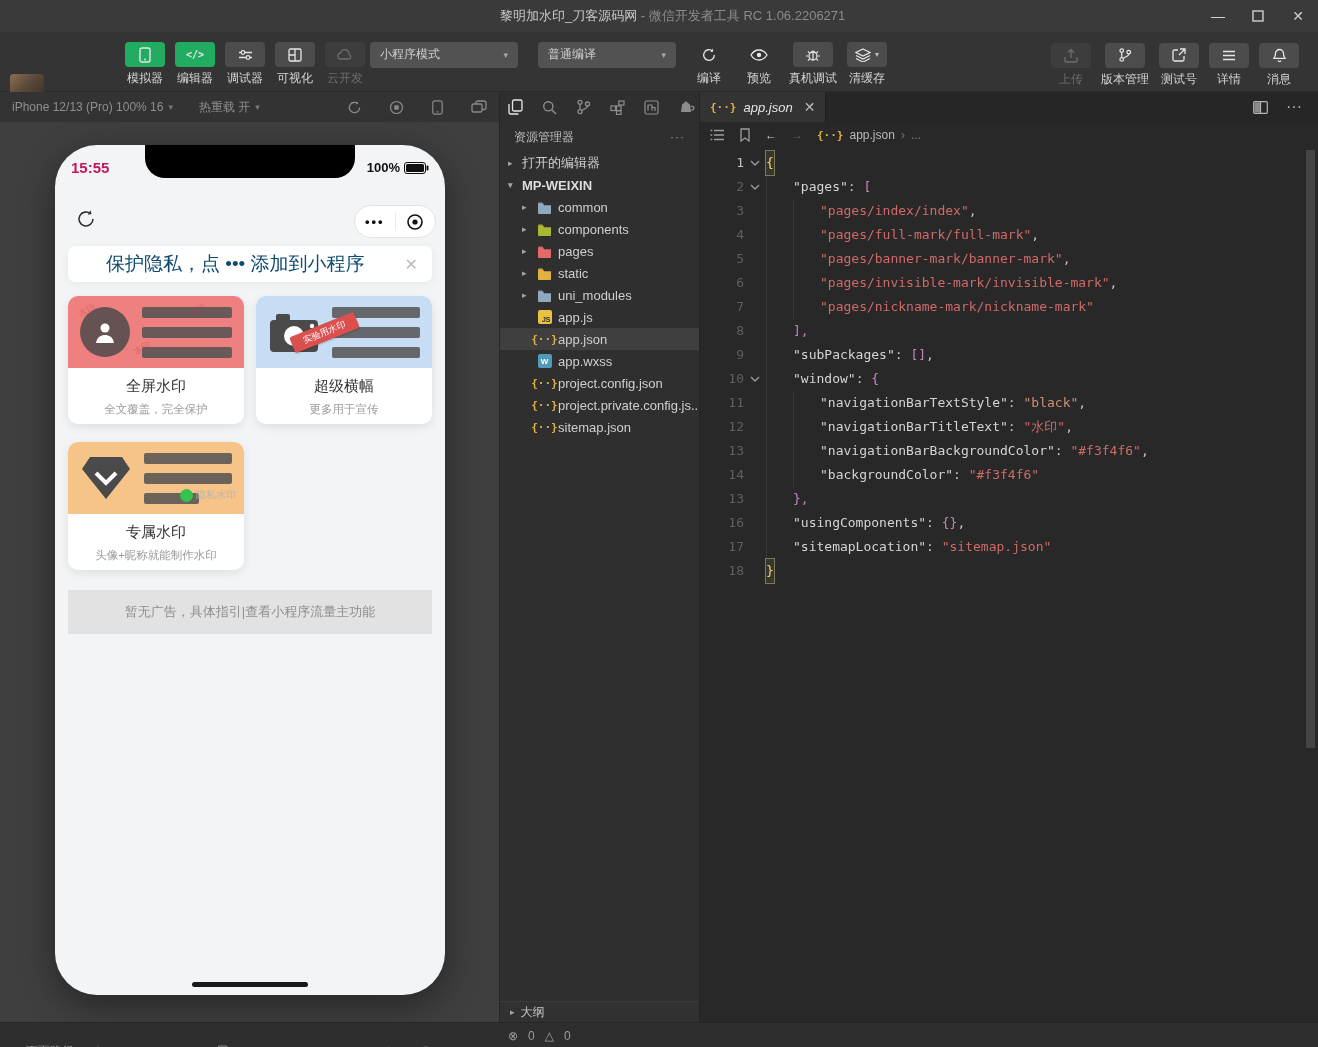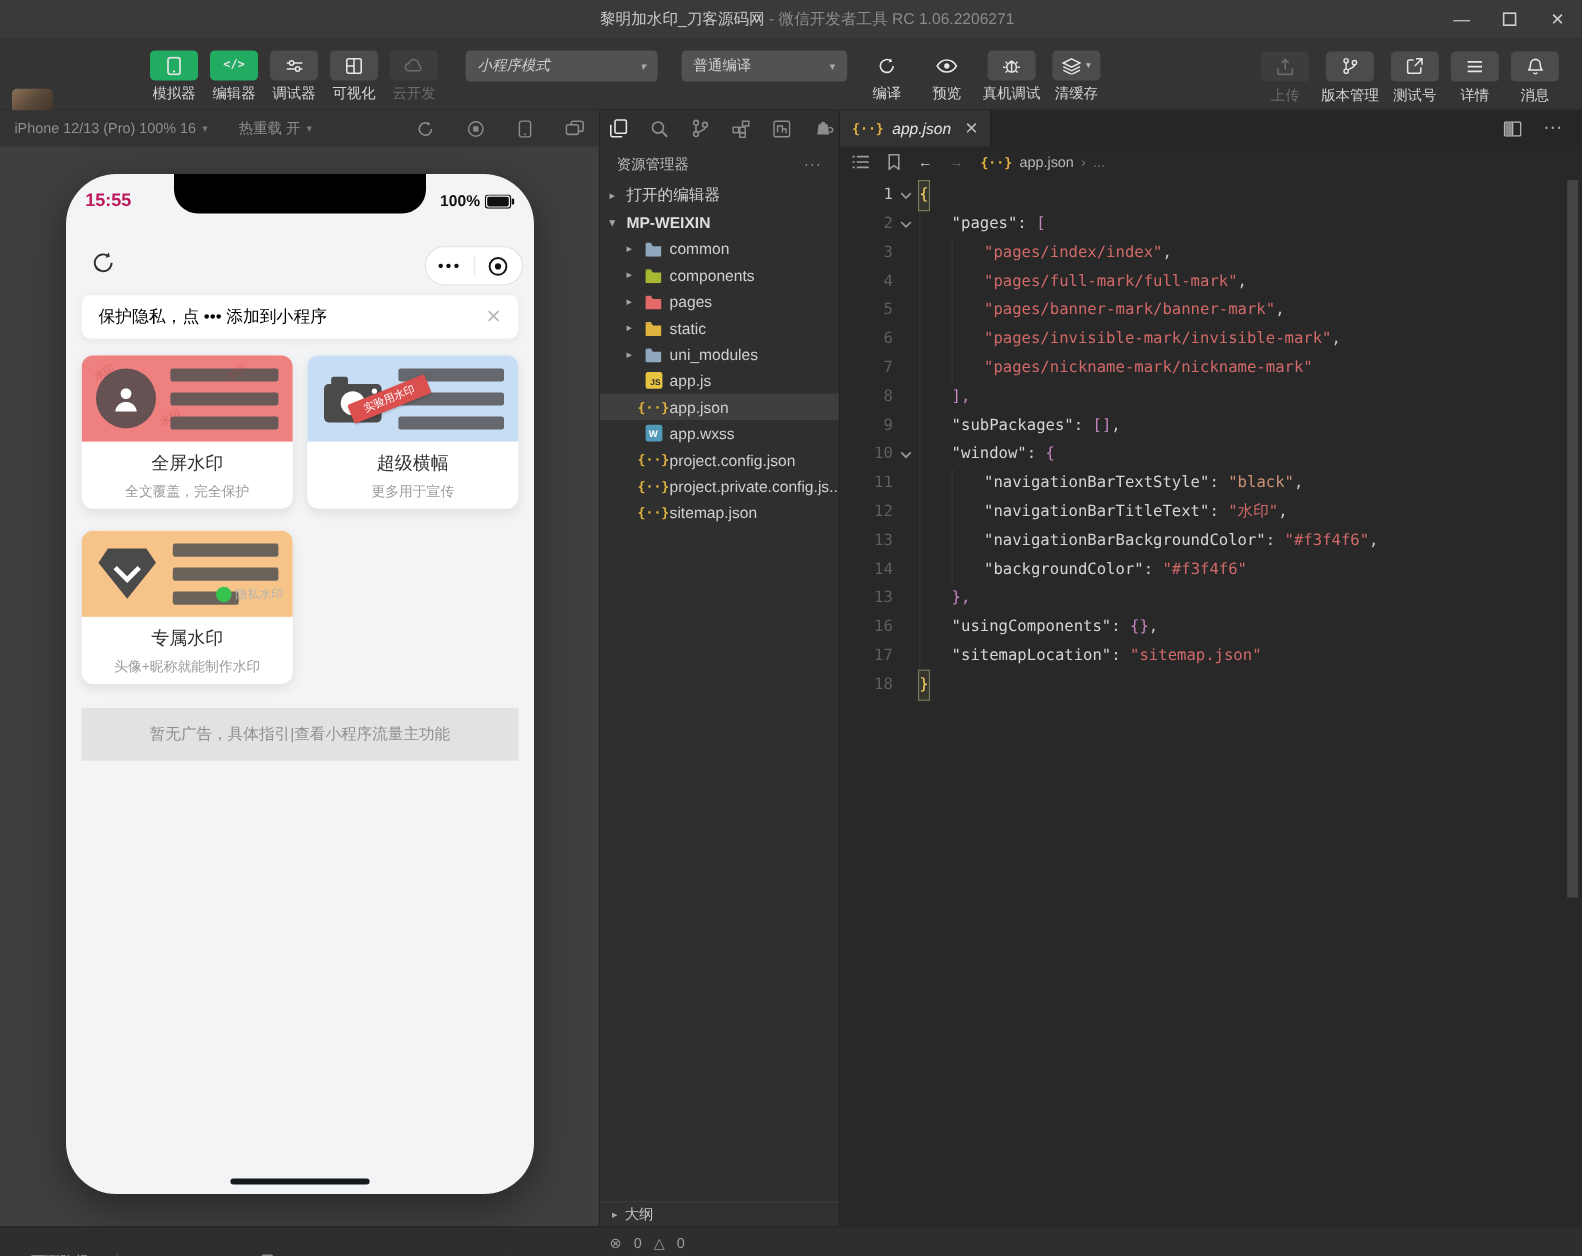--- a/index.html
+++ b/index.html
@@ -47,21 +47,21 @@
   .ph-batt { display:flex; align-items:center; gap:4px; font-size:13px; font-weight:bold; color:#111; }
   .ph-nav { position:absolute; top:58px; left:0; right:0; height:36px; }
   .ph-refresh { position:absolute; left:20px; top:5px; }
   .capsule { position:absolute; right:9px; top:2px; width:82px; height:33px; border:1px solid #e3e3e3; border-radius:17px;
     background:#fff; display:flex; align-items:center; }
   .capsule .dots { flex:1; text-align:center; font-size:13px; letter-spacing:2px; color:#111; font-weight:bold; line-height:30px; }
   .capsule .divider { width:1px; height:18px; background:#ebebeb; }
   .capsule .target { flex:1; display:flex; justify-content:center; }
   .privacy { position:absolute; top:101px; left:13px; right:13px; height:36px; background:#fff; border-radius:7px;
     box-shadow:0 2px 8px rgba(0,0,0,0.06); display:flex; align-items:center; padding:0 14px; }
-  .privacy .txt { font-size:14px; color:#000000; flex:1; }
+  .privacy .txt { font-size:19px; color:#0c4a6e; flex:1;margin-left:24px; }
   .privacy .x { color:#b9b9b9; font-size:16px; }
 
   .cards { position:absolute; top:151px; left:13px; right:13px; display:grid; grid-template-columns:1fr 1fr; gap:18px 12px; }
   .card { background:#fff; border-radius:10px; box-shadow:0 3px 10px rgba(0,0,0,0.09); overflow:hidden; height:128px; position:relative; }
   .card-img { height:72px; display:flex; align-items:center; padding:0 12px; gap:12px; position:relative; }
   .card-glyph { flex:0 0 auto; }
   .circle-glyph { width:50px; height:50px; border-radius:50%; background:rgba(72,72,72,0.82); display:flex; align-items:center; justify-content:center; }
   .bars { display:flex; flex-direction:column; gap:9px; flex:1; }
   .bar { height:11px; background:rgba(82,82,82,0.85); border-radius:2px; }
   .card-title { text-align:center; font-size:15px; color:#333; margin-top:9px; }
@@ -190,21 +190,21 @@
       </div>
       <div class="tb-btn disabled">
         <div class="tb-ico">
           <svg width="16" height="11" viewBox="0 0 16 11">
             <path d="M4 10a3 3 0 0 1-.3-6A4.2 4.2 0 0 1 12 5a2.8 2.8 0 0 1 .3 5z" fill="none" stroke="currentColor" stroke-width="1.3"></path>
           </svg>
         </div>
         <div class="tb-lbl">云开发</div>
       </div>
     </div>
-  <div class="tb-dd" style="width:160px; margin-left:18px;font-style:italic;">
+  <div class="tb-dd" style="width:148px; ">
     <span>小程序模式</span>
       <span class="caret">▾</span>
   </div>
   <div class="tb-dd" style="width:138px; margin-left:20px;">
     <span>普通编译</span>
       <span class="caret">▾</span>
   </div>
   <div id="tb-actions" style="display:flex; margin-left:8px;">
       <div class="tb-btn">
         <div class="tb-ico" style="background: transparent;">

